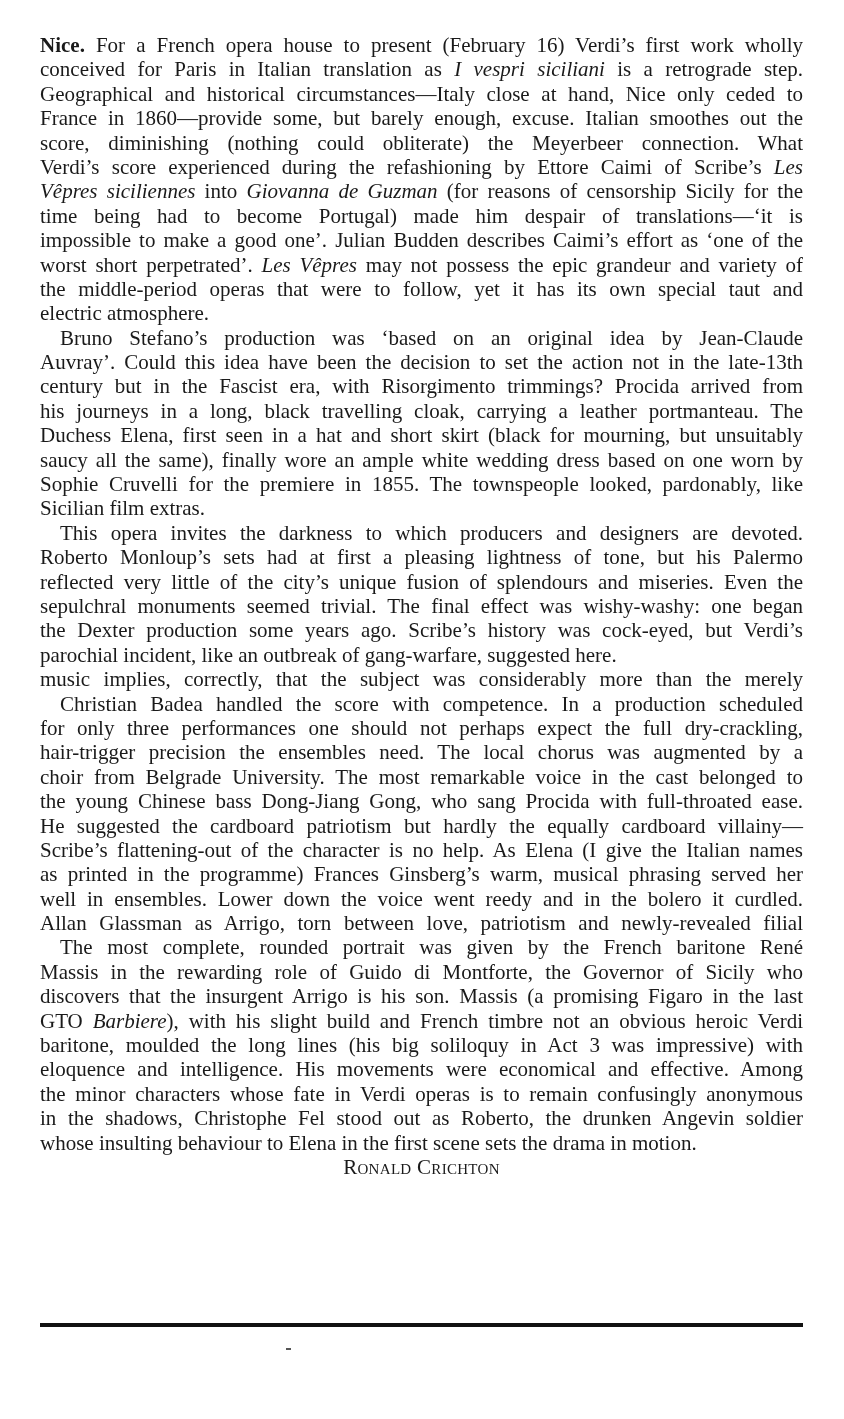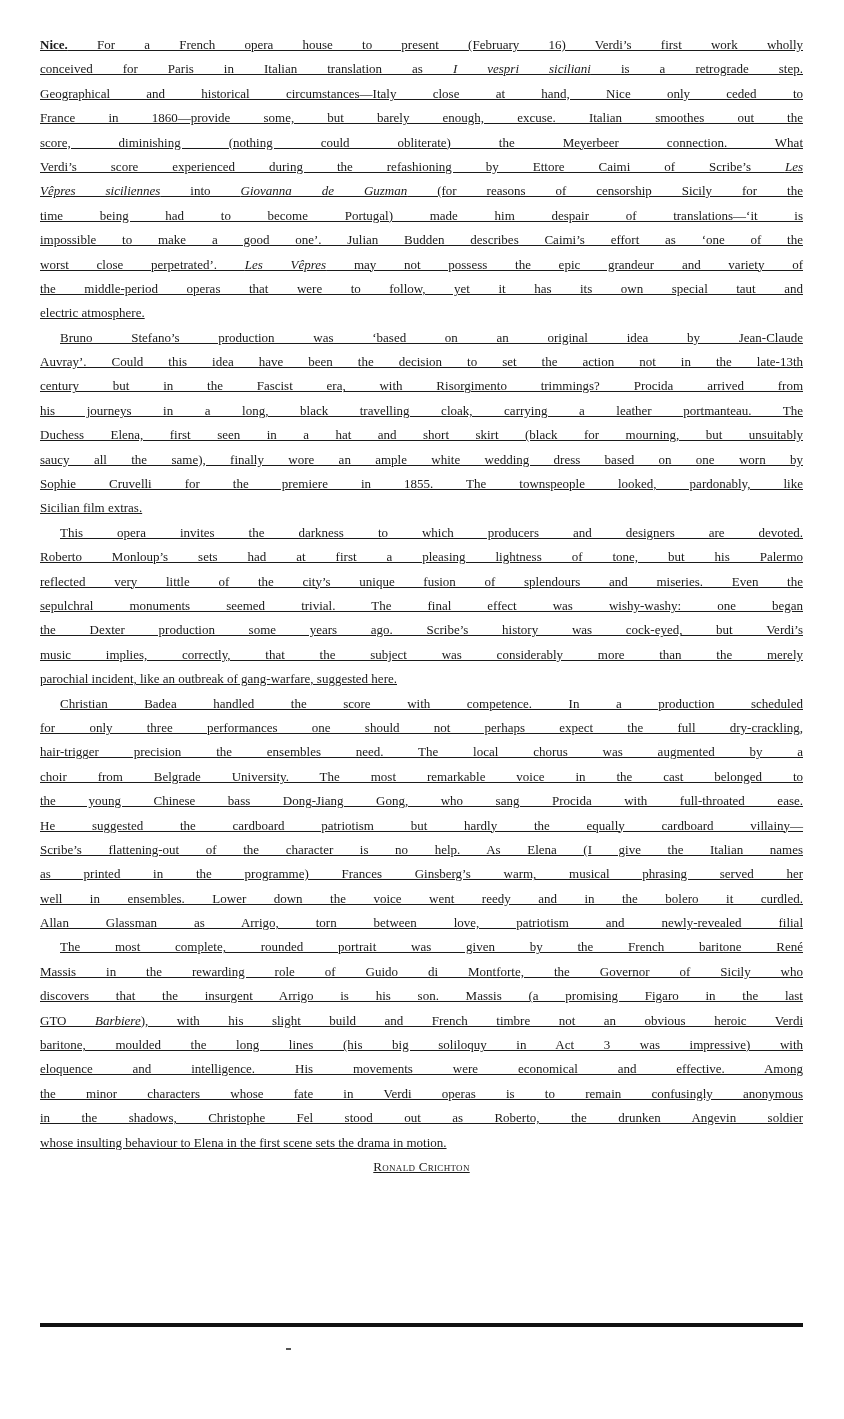--- a/index.html
+++ b/index.html
@@ -1,20 +1,20 @@
 <!DOCTYPE html>
 <html><head>
   <meta charset="utf-8">
   <style>
     html, body { margin: 0; padding: 0; background: #ffffff; }
     body { width: 844px; height: 1419px; position: relative; overflow: hidden; }
     .page {
       position: absolute; left: 40px; top: 33px; width: 763px;
       font-family: "Liberation Serif", "DejaVu Serif", serif;
-      font-size: 13px; color: #1a1a1a; text-decoration: underline;
+      font-size: 21px; color: #1a1a1a;
     }
     .line {
       display: block; height: 24.4px; line-height: 24.4px;
       white-space: nowrap; text-align: justify; text-align-last: justify;
       overflow: visible;
     }
     .line.last { text-align-last: left; }
     .line.indent { padding-left: 20px; }
     .lead { font-weight: bold; }
     em { font-style: italic; }
@@ -40,42 +40,42 @@
     <div>
       <span class="line"><span class="lead">Nice.</span><span> For a French opera house to present (February 16) Verdi’s first work wholly</span></span>
       <span class="line"><span>conceived for Paris in Italian translation as </span><em>I vespri siciliani</em><span> is a retrograde step.</span></span>
       <span class="line"><span>Geographical and historical circumstances—Italy close at hand, Nice only ceded to</span></span>
       <span class="line"><span>France in 1860—provide some, but barely enough, excuse. Italian smoothes out the</span></span>
       <span class="line"><span>score, diminishing (nothing could obliterate) the Meyerbeer connection. What</span></span>
       <span class="line"><span>Verdi’s score experienced during the refashioning by Ettore Caimi of Scribe’s </span><em>Les</em></span>
       <span class="line"><em>Vêpres siciliennes</em><span> into </span><em>Giovanna de Guzman</em><span> (for reasons of censorship Sicily for the</span></span>
       <span class="line"><span>time being had to become Portugal) made him despair of translations—‘it is</span></span>
       <span class="line"><span>impossible to make a good one’. Julian Budden describes Caimi’s effort as ‘one of the</span></span>
-      <span class="line"><span>worst close perpetrated’. </span><em>Les Vêpres</em><span> may not possess the epic grandeur and variety of</span></span>
+      <span class="line"><span>worst short perpetrated’. </span><em>Les Vêpres</em><span> may not possess the epic grandeur and variety of</span></span>
       <span class="line"><span>the middle-period operas that were to follow, yet it has its own special taut and</span></span>
       <span class="line last"><span>electric atmosphere.</span></span>
     </div>
     <div>
       <span class="line indent"><span>Bruno Stefano’s production was ‘based on an original idea by Jean-Claude</span></span>
       <span class="line"><span>Auvray’. Could this idea have been the decision to set the action not in the late-13th</span></span>
       <span class="line"><span>century but in the Fascist era, with Risorgimento trimmings? Procida arrived from</span></span>
       <span class="line"><span>his journeys in a long, black travelling cloak, carrying a leather portmanteau. The</span></span>
       <span class="line"><span>Duchess Elena, first seen in a hat and short skirt (black for mourning, but unsuitably</span></span>
       <span class="line"><span>saucy all the same), finally wore an ample white wedding dress based on one worn by</span></span>
       <span class="line"><span>Sophie Cruvelli for the premiere in 1855. The townspeople looked, pardonably, like</span></span>
       <span class="line last"><span>Sicilian film extras.</span></span>
     </div>
     <div>
       <span class="line indent"><span>This opera invites the darkness to which producers and designers are devoted.</span></span>
       <span class="line"><span>Roberto Monloup’s sets had at first a pleasing lightness of tone, but his Palermo</span></span>
       <span class="line"><span>reflected very little of the city’s unique fusion of splendours and miseries. Even the</span></span>
       <span class="line"><span>sepulchral monuments seemed trivial. The final effect was wishy-washy: one began</span></span>
       <span class="line"><span>the Dexter production some years ago. Scribe’s history was cock-eyed, but Verdi’s</span></span>
+      <span class="line last"><span>parochial incident, like an outbreak of gang-warfare, suggested here.</span></span>
       <span class="line"><span>music implies, correctly, that the subject was considerably more than the merely</span></span>
-      <span class="line last"><span>parochial incident, like an outbreak of gang-warfare, suggested here.</span></span>
     </div>
     <div>
       <span class="line indent"><span>Christian Badea handled the score with competence. In a production scheduled</span></span>
       <span class="line"><span>for only three performances one should not perhaps expect the full dry-crackling,</span></span>
       <span class="line"><span>hair-trigger precision the ensembles need. The local chorus was augmented by a</span></span>
       <span class="line"><span>choir from Belgrade University. The most remarkable voice in the cast belonged to</span></span>
       <span class="line"><span>the young Chinese bass Dong-Jiang Gong, who sang Procida with full-throated ease.</span></span>
       <span class="line"><span>He suggested the cardboard patriotism but hardly the equally cardboard villainy—</span></span>
       <span class="line"><span>Scribe’s flattening-out of the character is no help. As Elena (I give the Italian names</span></span>
       <span class="line"><span>as printed in the programme) Frances Ginsberg’s warm, musical phrasing served her</span></span>

